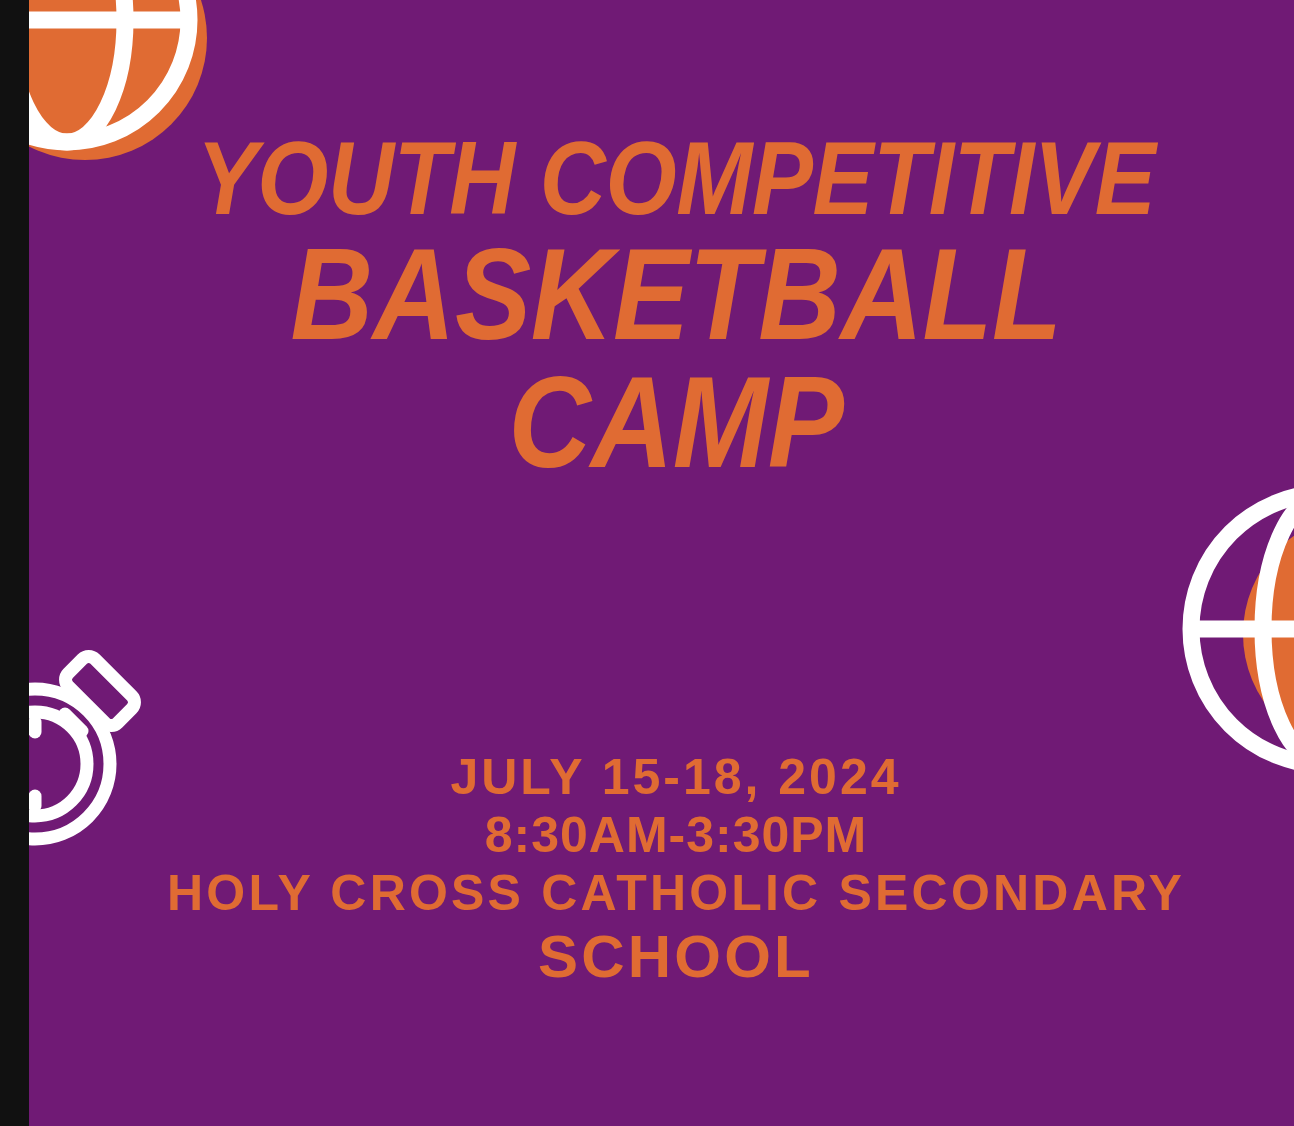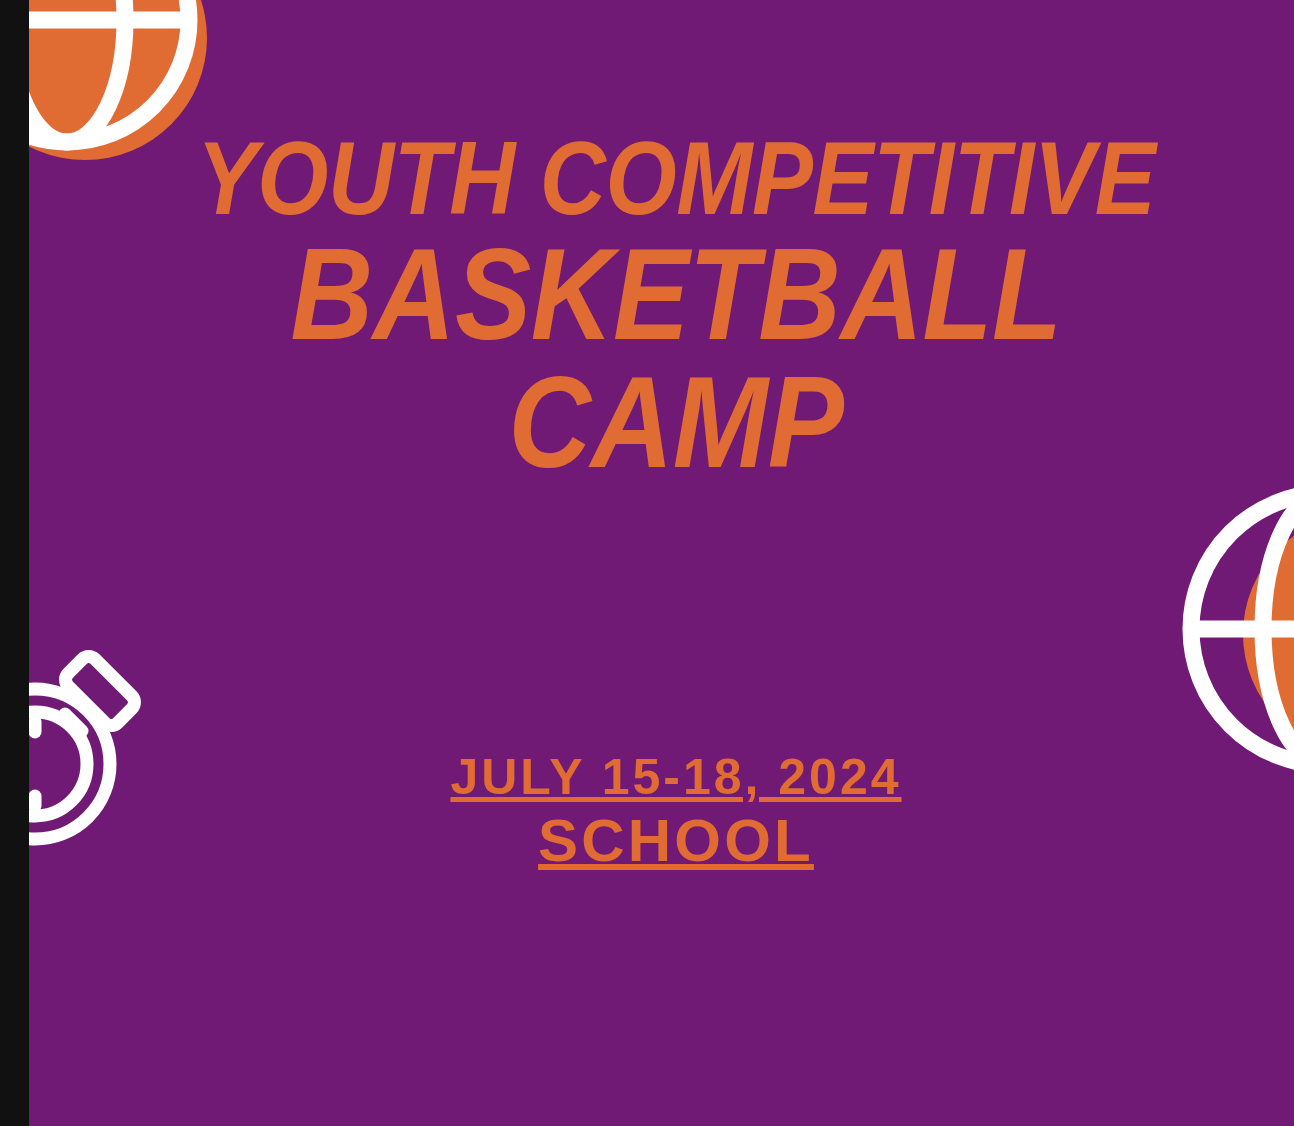--- a/index.html
+++ b/index.html
@@ -99,21 +99,20 @@
     transform: translateX(-50%);
     top: 748px;
     width: 1190px;
   }
   .detail-line {
     color: #E06B33;
     font-family: "Liberation Sans Narrow", "Liberation Sans", sans-serif;
     font-weight: 700;
     line-height: 1.16;
     white-space: nowrap;
-    text-decoration: underline;
   }
   #detail-1 { font-size: 50px; letter-spacing: 3.0px; }
   #detail-2 { font-size: 50px; letter-spacing: 1.0px; }
   #detail-3 { font-size: 50px; letter-spacing: 3.2px; }
   #detail-4 { font-size: 60px; letter-spacing: 3.2px; }
 </style>
 </head>
 <body>
 
 <div id="poster">
@@ -163,17 +162,19 @@
 
     <div class="title-wrap">
       <div class="title-line" id="title-1">YOUTH COMPETITIVE</div>
       <div class="title-line" id="title-2">BASKETBALL</div>
       <div class="title-line" id="title-3">CAMP</div>
     </div>
 
 
     <div class="details-wrap">
       <div class="detail-line" id="detail-1">JULY 15-18, 2024</div>
+      <div class="detail-line" id="detail-2">8:30AM-3:30PM</div>
+      <div class="detail-line" id="detail-3">HOLY CROSS CATHOLIC SECONDARY</div>
       <div class="detail-line" id="detail-4">SCHOOL</div>
     </div>
 
   </div>
 </div>
 
 </body></html>

